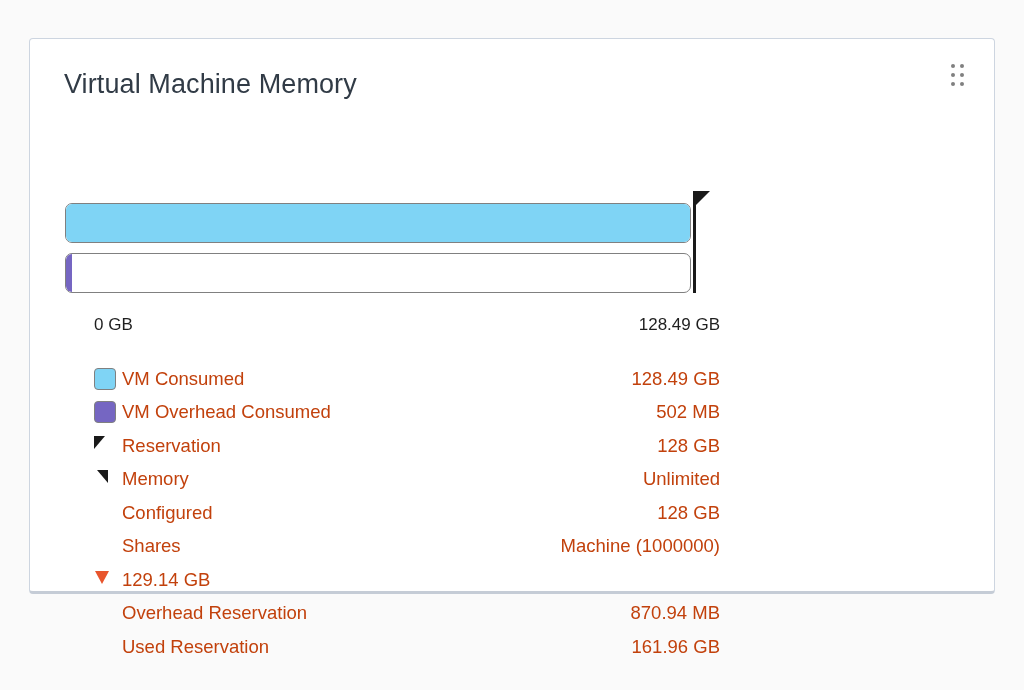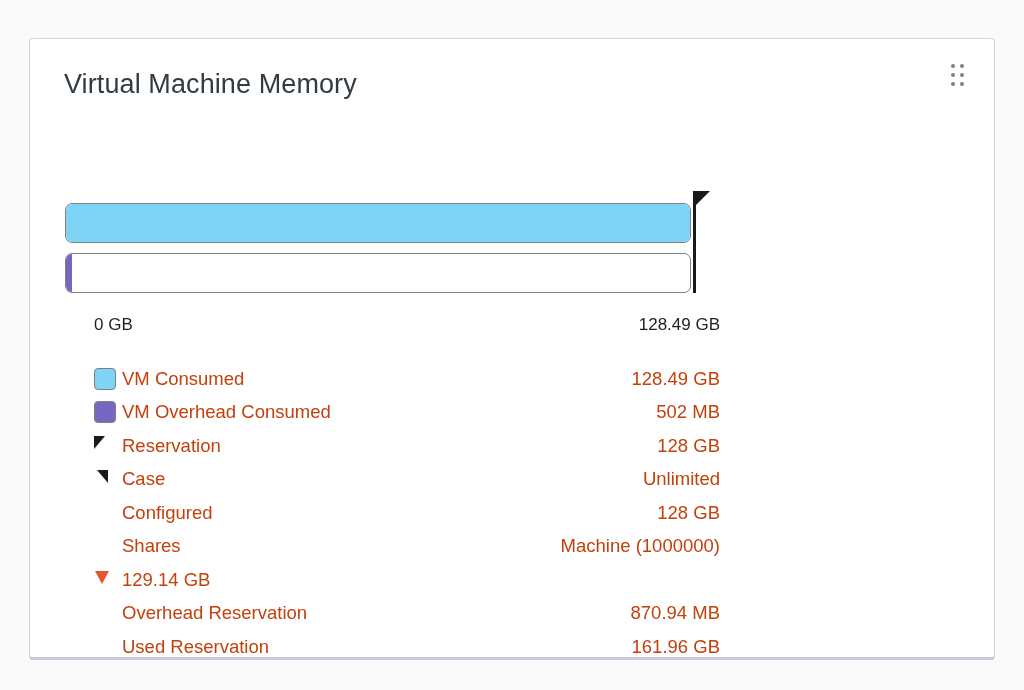--- a/index.html
+++ b/index.html
@@ -8,21 +8,21 @@
     height: 690px;
     background: #fafafa;
     font-family: "Liberation Sans", sans-serif;
     -webkit-font-smoothing: antialiased;
   }
   #card {
     position: absolute;
     left: 29px;
     top: 38px;
     width: 966px;
-    height: 622px;
+    height: 556px;
     background: #ffffff;
     border: 1px solid #cdd5e0;
     border-bottom: 3px solid #c5ccd6;
     border-radius: 4px;
   }
   #card-title {
     position: absolute;
     left: 34px;
     top: 30px;
     font-size: 27px;
@@ -211,21 +211,21 @@
         <span class="legend-marker">
           <span class="tri-reservation"></span>
         </span>
         <span class="legend-label">Reservation</span>
         <span class="legend-value">128 GB</span>
       </div>
       <div class="legend-row">
         <span class="legend-marker">
           <span class="tri-limit"></span>
         </span>
-        <span class="legend-label">Case</span>
+        <span class="legend-label">Memory</span>
         <span class="legend-value">Unlimited</span>
       </div>
       <div class="legend-row no-marker">
         <span class="legend-marker"></span>
         <span class="legend-label">Configured</span>
         <span class="legend-value">128 GB</span>
       </div>
       <div class="legend-row no-marker">
         <span class="legend-marker"></span>
         <span class="legend-label">Shares</span>

